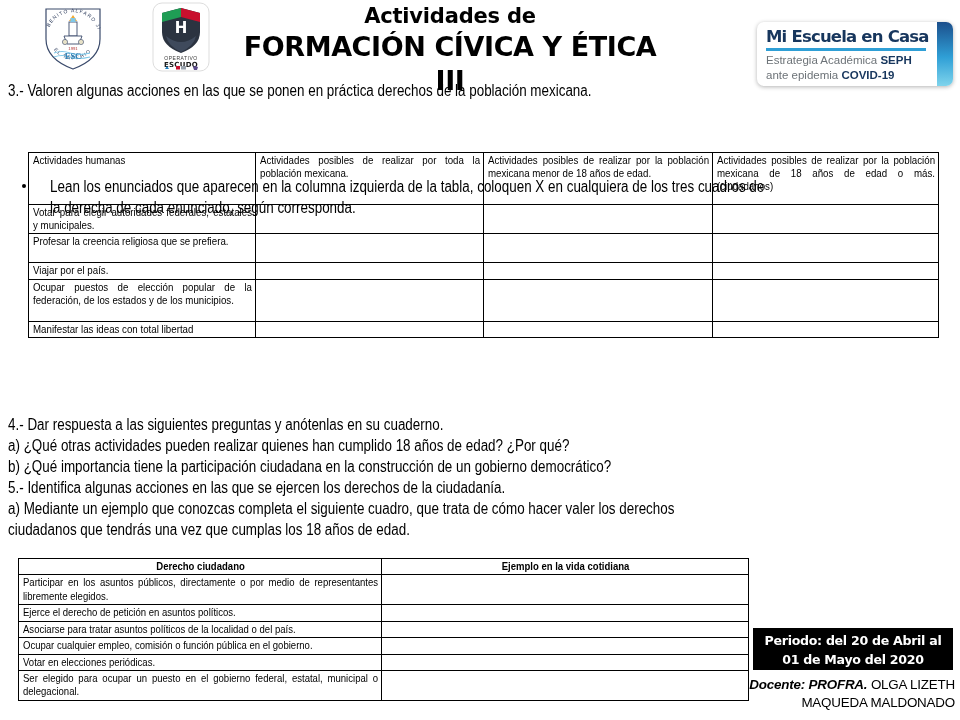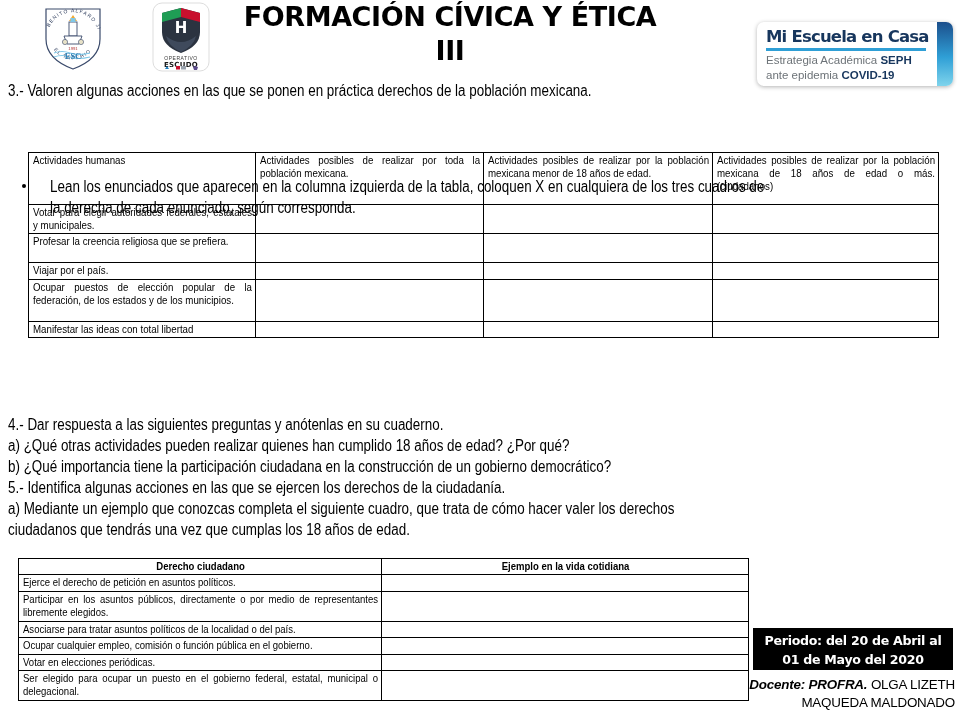--- a/index.html
+++ b/index.html
@@ -252,20 +252,21 @@
       <text x="29" y="58" font-size="5" fill="#3a3a3a" text-anchor="middle" font-family="Liberation Sans, sans-serif" letter-spacing="0.5">OPERATIVO</text>
       <text x="29" y="64.5" font-size="7" font-weight="bold" fill="#1a1a1a" text-anchor="middle" font-family="DejaVu Sans, sans-serif" letter-spacing="0.3">ESCUDO</text>
       <polygon points="13,67 17,67 15,64" fill="#1f7fc0"></polygon>
       <rect x="24" y="64" width="4" height="3.5" fill="#c8102e"></rect>
       <rect x="29" y="64" width="5" height="3.5" fill="#9aa3ad"></rect>
       <polygon points="43,64 46,65 45,68 42,68 41,65" fill="#5a4a8a"></polygon>
     </svg>
   </div>
 
   <div class="title-block">
+    <div class="title-line1">Actividades de</div>
     <div class="title-line2">FORMACIÓN CÍVICA Y ÉTICA III</div>
   </div>
 
   <div class="logo-mec">
     <div class="mec-stripe"></div>
     <div class="mec-title">Mi Escuela en Casa</div>
     <div class="mec-rule"></div>
     <div class="mec-sub">
       <span>Estrategia Académica </span><b>SEPH</b><br>
       <span>ante epidemia </span><b>COVID-19</b>
@@ -394,31 +395,31 @@
     </colgroup>
   <tbody>
     <tr style="height:16px">
       <td class="center">
           <span class="celltext">Derecho ciudadano</span>
         </td>
       <td class="center">
           <span class="celltext">Ejemplo en la vida cotidiana</span>
         </td>
     </tr>
+    <tr style="height:30px">
+      <td>
+          <span class="celltext">Participar en los asuntos públicos, directamente o por medio de representantes libremente elegidos.</span>
+        </td>
+      <td>
+          <span class="celltext"></span>
+        </td>
+    </tr>
     <tr style="height:16px">
       <td>
           <span class="celltext">Ejerce el derecho de petición en asuntos políticos.</span>
-        </td>
-      <td>
-          <span class="celltext"></span>
-        </td>
-    </tr>
-    <tr style="height:30px">
-      <td>
-          <span class="celltext">Participar en los asuntos públicos, directamente o por medio de representantes libremente elegidos.</span>
         </td>
       <td>
           <span class="celltext"></span>
         </td>
     </tr>
     <tr style="height:16px">
       <td>
           <span class="celltext">Asociarse para tratar asuntos políticos de la localidad o del país.</span>
         </td>
       <td>

